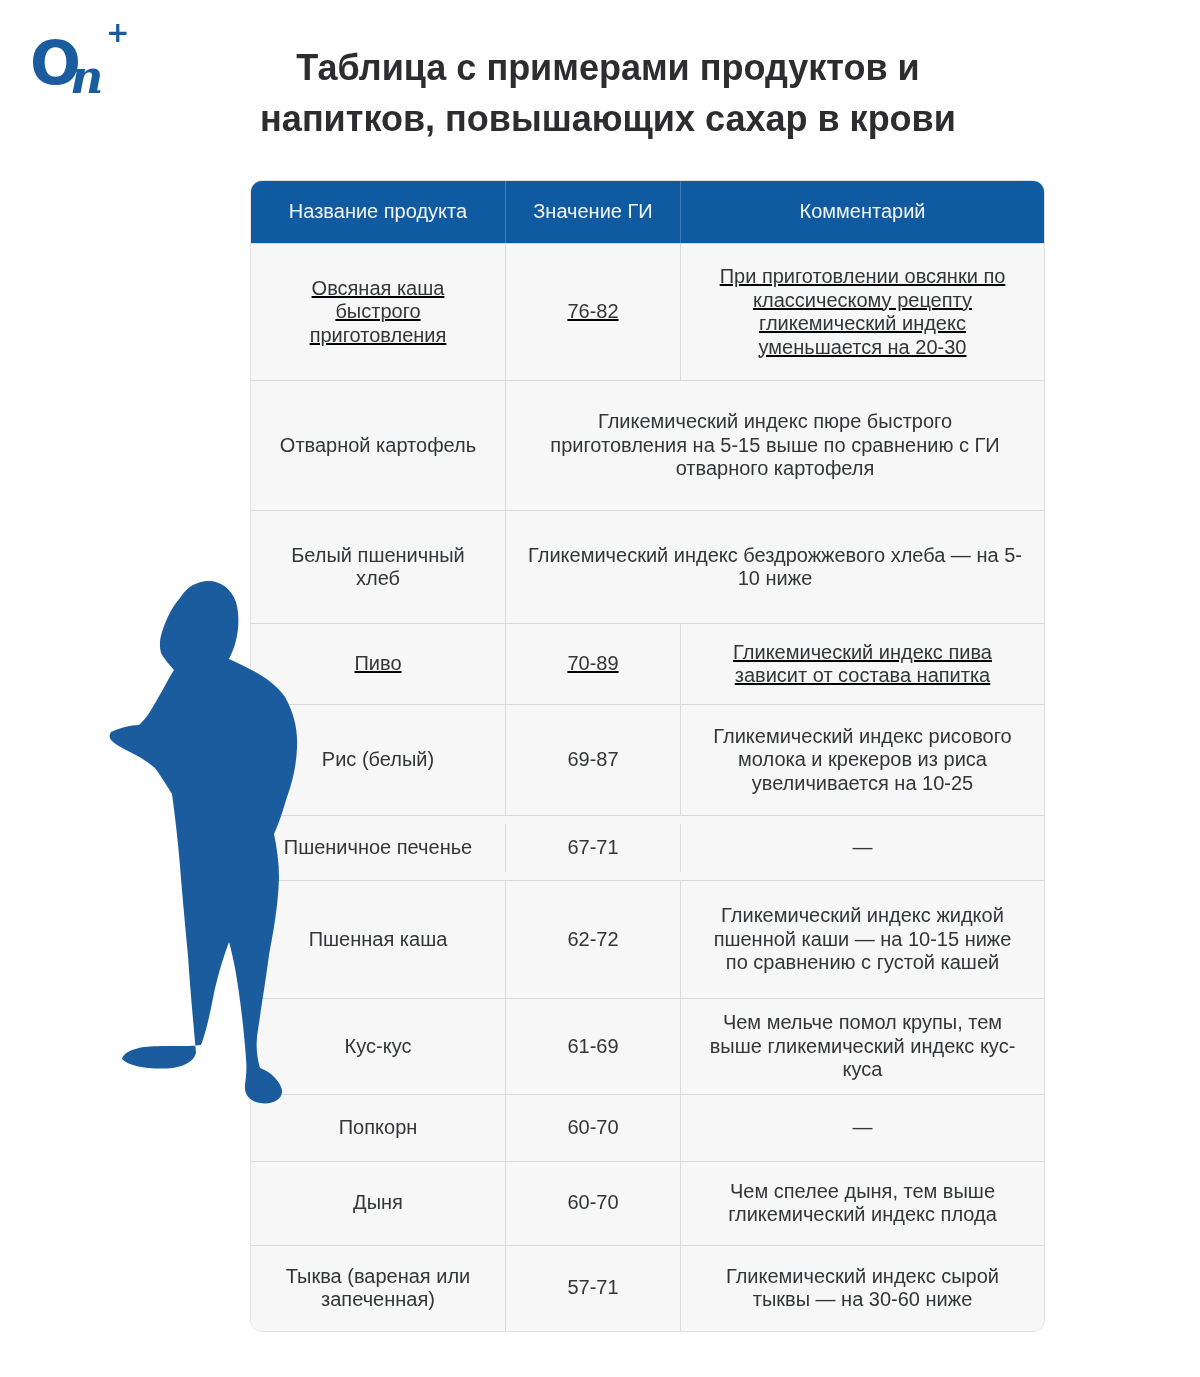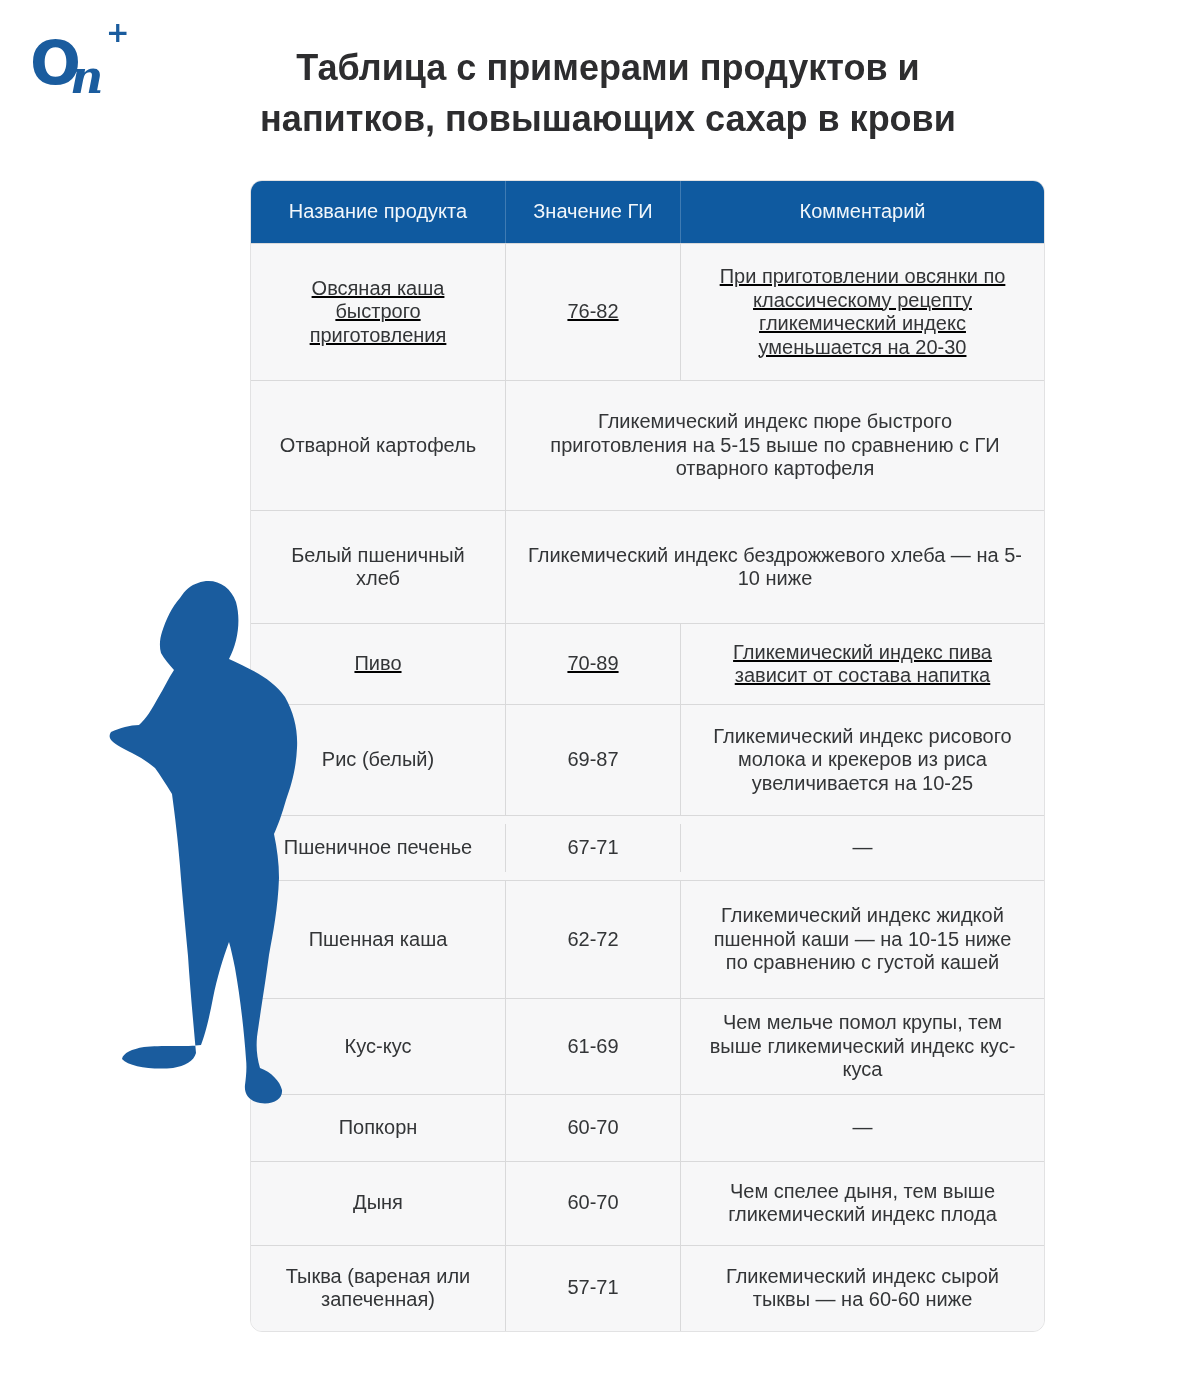--- a/index.html
+++ b/index.html
@@ -123,21 +123,21 @@
           <div class="cell col-2">—</div>
         </div>
         <div class="row">
           <div class="cell col-0">Дыня</div>
           <div class="cell col-1">60-70</div>
           <div class="cell col-2">Чем спелее дыня, тем выше гликемический индекс плода</div>
         </div>
         <div class="row">
           <div class="cell col-0">Тыква (вареная или запеченная)</div>
           <div class="cell col-1">57-71</div>
-          <div class="cell col-2">Гликемический индекс сырой тыквы — на 60-60 ниже</div>
+          <div class="cell col-2">Гликемический индекс сырой тыквы — на 30-60 ниже</div>
         </div>
       </div>
   </div>
 
   <div class="silhouette">
     <svg viewBox="0 0 228 530" xmlns="http://www.w3.org/2000/svg">
       <path d="M 100,5
         C 116,-1 132,7 138,24
         C 143,42 140,64 131,81
         C 150,90 174,100 187,119

